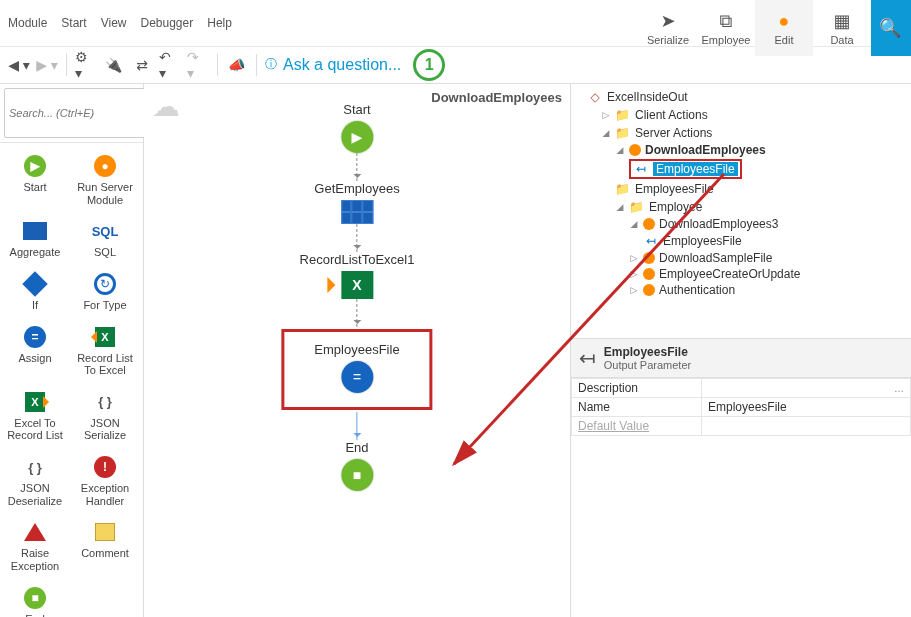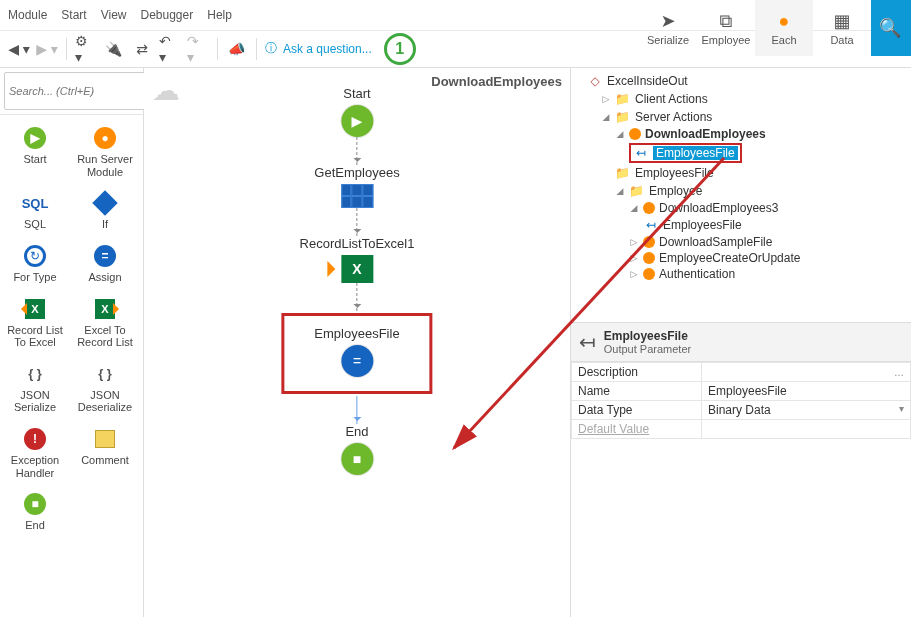--- a/index.html
+++ b/index.html
@@ -10,21 +10,21 @@
     background: #fff;
     width: 911px;
     height: 617px;
     overflow: hidden;
     position: relative;
   }
   
   .menubar {
     display: flex;
     gap: 14px;
-    padding: 8px 8px;
+    padding: 16px 8px;
     background: #fff;
     border-bottom: 1px solid #e8e8e8;
   }
   .menubar span { color: #555; cursor: default; }
   
   .toptabs {
     position: absolute;
     top: 0;
     right: 0;
     display: flex;
@@ -51,21 +51,21 @@
     height: 36px;
     border-bottom: 1px solid #fff;
   }
   .tbtn {
     width: 22px; height: 22px;
     display:flex;align-items:center;justify-content:center;
     color:#555; cursor:pointer;
     font-size:14px;
   }
   .sep { width:1px; height:22px; background:#ddd; margin:0 2px; }
-  .asklink { color:#0d99d6; font-size:12px; cursor:pointer; }
+  .asklink { color:#0d99d6; font-size:16px; cursor:pointer; }
   .badge1 {
     width:32px;height:32px;border-radius:50%;
     border:3px solid #3fa83f; background:#fff;
     display:flex;align-items:center;justify-content:center;
     color:#3fa83f;font-weight:bold;font-size:16px;
     margin-left:6px;
   }
   
   .main {
     display:flex;
@@ -78,21 +78,21 @@
     background:#fff;
     border-right:1px solid #ddd;
     display:flex; flex-direction:column;
   }
   .searchrow {
     display:flex; gap:4px; padding:4px;
     border-bottom:1px solid #e4e4e4;
   }
   .searchbox {
     flex:1; border:1px solid #ccc; border-radius:2px;
-    padding:12px 4px; font-size:11px; color:#888; font-style:italic;
+    padding:18px 4px; font-size:11px; color:#888; font-style:italic;
     background:#fff;
   }
   .collapsebtn { width:16px; color:#888; cursor:pointer; display:flex;align-items:center;justify-content:center;}
   .toolgrid {
     display:flex; flex-wrap:wrap;
     padding:4px 0;
     overflow-y:auto;
   }
   .tool {
     width: 70px;
@@ -231,21 +231,21 @@
   <div class="toptab">
     <span class="ticon">➤</span>
     <span>Serialize</span>
   </div>
   <div class="toptab">
     <span class="ticon">⧉</span>
     <span>Employee</span>
   </div>
   <div class="toptab active">
     <span class="ticon" style="color:#ff8c00">●</span>
-    <span>Each</span>
+    <span>Edit</span>
   </div>
   <div class="toptab">
     <span class="ticon">▦</span>
     <span>Data</span>
   </div>
   <div class="toptab search">
     <span class="ticon">🔍</span>
   </div>
 </div>
 
@@ -281,20 +281,26 @@
           <div class="tlabel">Start</div>
         </div>
         <div class="tool">
           <div class="ticon">
             <div style="width:22px;height:22px;border-radius:50%;background:#ff8c00;color:#fff;display:flex;align-items:center;justify-content:center;font-size:12px;font-weight:bold;">●</div>
           </div>
           <div class="tlabel">Run Server Module</div>
         </div>
         <div class="tool">
           <div class="ticon">
+            <div style="width:24px;height:18px;background:#1a5fb4;"></div>
+          </div>
+          <div class="tlabel">Aggregate</div>
+        </div>
+        <div class="tool">
+          <div class="ticon">
             <div style="color:#1a5fb4;font-weight:bold;font-size:13px;">SQL</div>
           </div>
           <div class="tlabel">SQL</div>
         </div>
         <div class="tool">
           <div class="ticon">
             <div style="width:18px;height:18px;background:#1565c0;transform:rotate(45deg);"></div>
           </div>
           <div class="tlabel">If</div>
         </div>
@@ -332,20 +338,26 @@
           <div class="ticon">
             <div style="color:#555;font-weight:bold;font-size:13px;">{ }</div>
           </div>
           <div class="tlabel">JSON Deserialize</div>
         </div>
         <div class="tool">
           <div class="ticon">
             <div style="width:22px;height:22px;border-radius:50%;background:#c62828;color:#fff;display:flex;align-items:center;justify-content:center;font-size:12px;font-weight:bold;">!</div>
           </div>
           <div class="tlabel">Exception Handler</div>
+        </div>
+        <div class="tool">
+          <div class="ticon">
+            <div style="width:0;height:0;border-left:11px solid transparent;border-right:11px solid transparent;border-bottom:18px solid #c62828;"></div>
+          </div>
+          <div class="tlabel">Raise Exception</div>
         </div>
         <div class="tool">
           <div class="ticon">
             <div style="width:20px;height:18px;background:#f4d35e;border:1px solid #c0a030;"></div>
           </div>
           <div class="tlabel">Comment</div>
         </div>
         <div class="tool">
           <div class="ticon">
             <div style="width:22px;height:22px;border-radius:50%;background:#6eb82c;color:#fff;display:flex;align-items:center;justify-content:center;font-size:12px;font-weight:bold;">■</div>
@@ -471,24 +483,20 @@
     <table class="proptable">
       <tbody>
           <tr>
             <td class="key">Description</td>
           <td class="val"><span></span><span class="dd">…</span></td>
           </tr>
       <tr>
             <td class="key">Name</td>
           <td class="val">EmployeesFile</td>
           </tr>
-      <tr>
-            <td class="key">Data Type</td>
-          <td class="val"><span>Binary Data</span><span class="dd">▾</span></td>
-          </tr>
       <tr class="disabled">
             <td class="key">Default Value</td>
           <td class="val"></td>
           </tr>
     </tbody>
       </table>
   </div>
 </div>
 
 </body></html>

